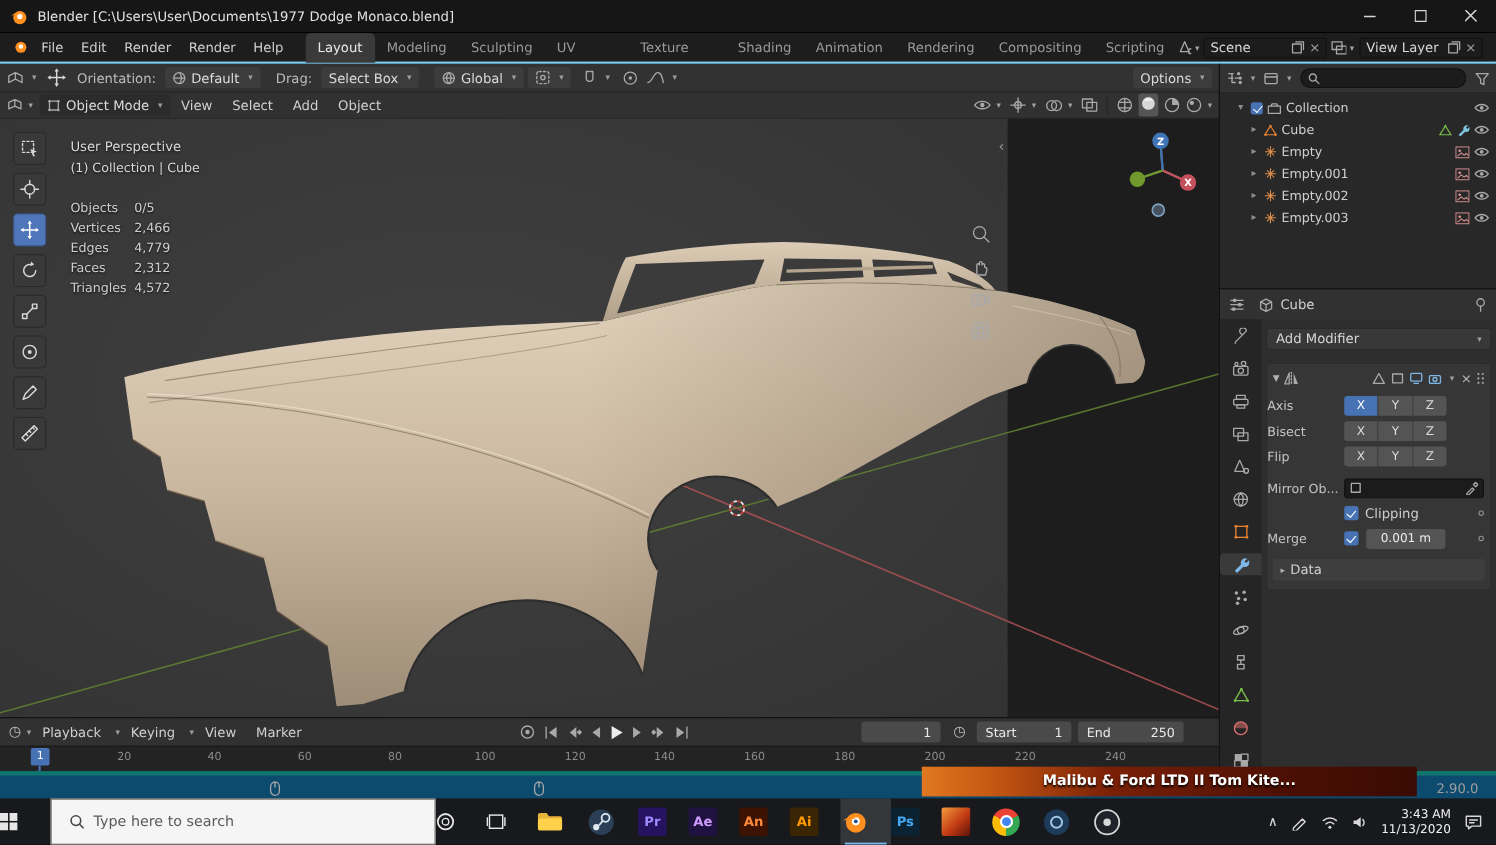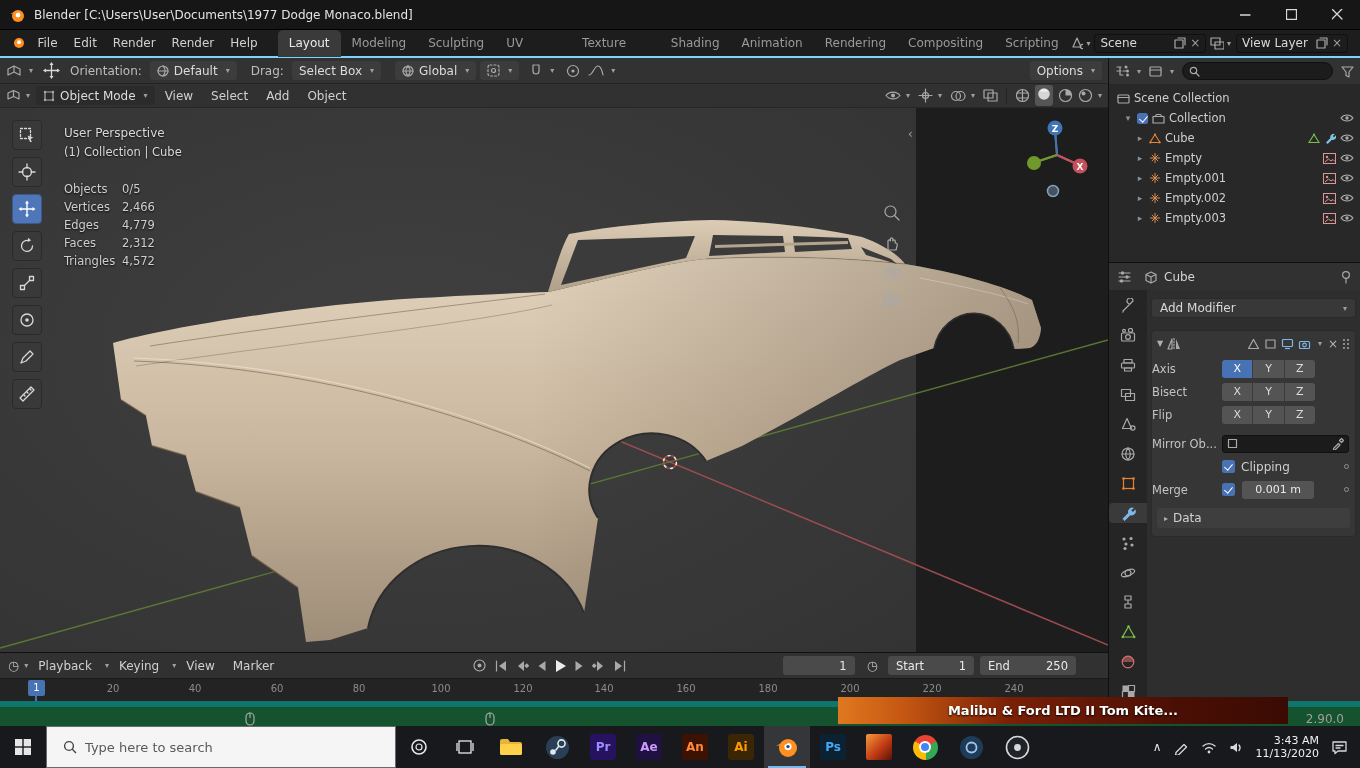--- a/index.html
+++ b/index.html
@@ -66,27 +66,27 @@
   .subpanel{margin:8px 5px 0;background:#3e3e3e;height:20px;border-radius:3px;display:flex;align-items:center;padding:0 7px;gap:5px;color:#d0d0d0}
   
   #tlhead{left:0;top:652px;width:1108px;height:26px;background:#313131;border-top:1px solid #101010;display:flex;align-items:center;padding:0 8px;gap:2px}
   .tfield{background:#4a4a4a;border-radius:3px;height:19px;display:flex;align-items:center;padding:0 8px;color:#eaeaea;font-size:11.5px}
   #transport{position:absolute;left:472px;display:flex;align-items:center;gap:7px}
   #ruler{left:0;top:678px;width:1108px;height:23px;background:#232323;border-top:1px solid #1a1a1a}
   .tick{position:absolute;top:4px;transform:translateX(-50%);color:#8b8b8b;font-size:10px}
   #playhead{position:absolute;left:28px;top:1px;width:17px;height:16px;background:#4772b3;border-radius:2px;color:#fff;font-size:10px;text-align:center;line-height:16px}
   #playhead::after{content:"";position:absolute;left:7px;top:16px;width:2px;height:6px;background:#4772b3}
   
-  #status{left:0;top:701px;width:1360px;height:25px;background:#14532d;border-top:6px solid #0f766e;color:#9a9a9a}
+  #status{left:0;top:701px;width:1360px;height:25px;background:#0c4a6e;border-top:4px solid #0f766e;color:#9a9a9a}
   #version{position:absolute;right:16px;top:5px;color:#9f9f9f}
   #toast{left:838px;top:697px;width:450px;height:27px;background:linear-gradient(90deg,#e07820 0%,#c65812 14%,#7a2007 38%,#4a0f04 75%,#3a0b03 100%);display:flex;align-items:center;justify-content:center;z-index:6}
   #toast span{color:#fff;font-weight:bold;font-size:13px;text-shadow:0 1px 2px #000;white-space:nowrap}
   
   #taskbar{left:0;top:726px;width:1360px;height:42px;background:#17191c;display:flex;align-items:stretch;z-index:7}
-  .tb-slot{width:46px;display:flex;align-items:center;justify-content:center;position:relative}
+  .tb-slot{width:46px;display:flex;align-items:center;position:relative}
   .tb-slot.active{background:rgba(255,255,255,.13)}
   .tb-slot.active::after{content:"";position:absolute;left:4px;right:4px;bottom:0;height:2px;background:#76b9ed}
   #tbsearch{width:350px;background:#f5f5f5;display:flex;align-items:center;gap:8px;padding:0 16px;border:1px solid #6a6a6a}
   #tbsearch span{color:#5a5a5a;font-size:13px}
   .adb{width:26px;height:26px;border-radius:3px;display:flex;align-items:center;justify-content:center;font-size:12px;font-weight:bold}
   #tray{margin-left:auto;display:flex;align-items:center;gap:12px;padding-right:12px}
   #clockblk{text-align:right;font-size:11px;line-height:13px;color:#f0f0f0}
   .chrome{width:25px;height:25px;border-radius:50%;background:conic-gradient(from -60deg,#ea4335 0 120deg,#34a853 0 240deg,#fbbc05 0 360deg);display:flex;align-items:center;justify-content:center}
   .chrome .in{width:12px;height:12px;border-radius:50%;background:#fff;display:flex;align-items:center;justify-content:center}
   .chrome .in2{width:8px;height:8px;border-radius:50%;background:#4285f4}
@@ -474,27 +474,20 @@
         </svg>
       <svg width="20" height="20">
           <rect x="2.5" y="2.5" width="14" height="14" class="sg"></rect>
           <path d="M2.5 7.2 h14 M2.5 11.9 h14 M7.2 2.5 v14 M11.9 2.5 v14" class="sg" stroke-width="0.8"></path>
         </svg>
     </div>
     <span class="abs" style="right:3px;top:18px;color:#9a9a9a;font-size:13px">‹</span>
   </div>
 
   <div id="olbody" class="abs">
-    <div class="ol-row" style="padding-left:8px">
-      <svg width="13" height="11">
-          <rect x="1" y="2" width="11" height="8" rx="1" class="sg"></rect>
-          <path d="M1 4.5 h11" class="sg"></path>
-        </svg>
-      <span>Scene Collection</span>
-    </div>
     <div class="ol-row" style="padding-left:14px">
       <span class="disc">▾</span>
       <span class="cb" style="width:11px;height:11px"></span>
       <svg width="13" height="11">
           <path d="M1 3.5 h11 v6.5 h-11 Z M3 3.5 L4.5 1.5 h4 L10 3.5" class="sg"></path>
         </svg>
       <span>Collection</span>
       <span class="grow"></span>
       <svg width="14" height="10">
           <path d="M1 5 C4 1 10 1 13 5 C10 9 4 9 1 5 Z" class="sg"></path>

